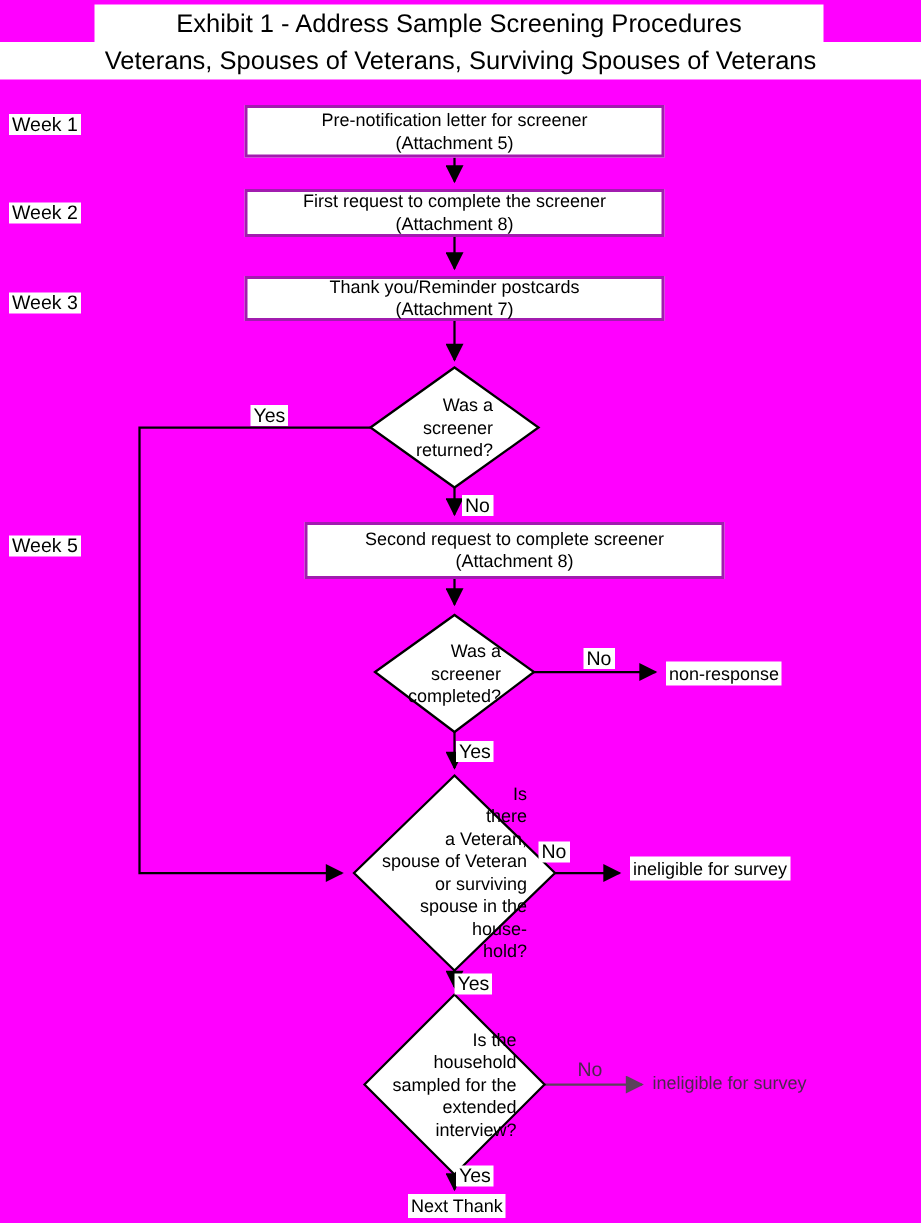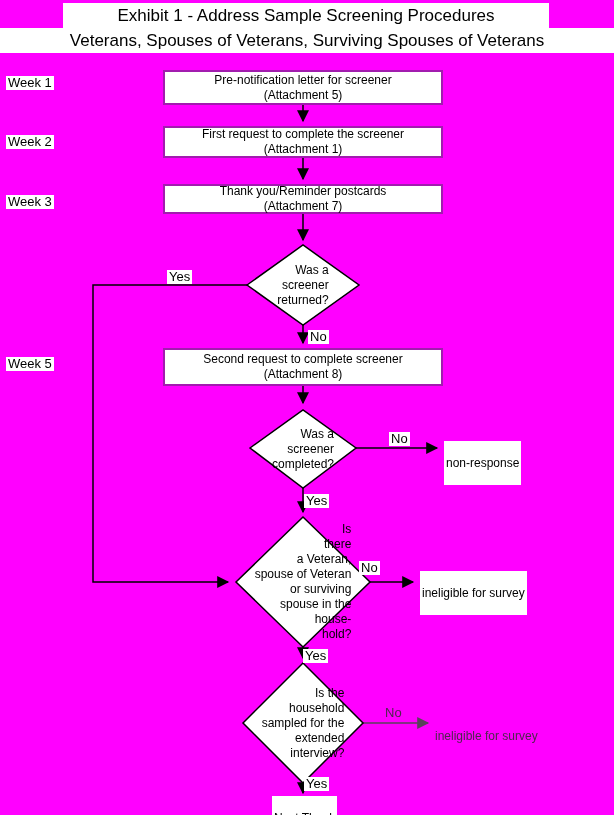--- a/index.html
+++ b/index.html
@@ -40,21 +40,21 @@
     display:flex;align-items:center;justify-content:center;
     text-align:right;font-size:12px;line-height:15px;
     white-space:pre-line;
   }
   .lbl{
     position:absolute;background:#fff;color:#000;
     font-size:13px;line-height:14px;padding:0 2px;white-space:nowrap;text-align:center;
   }
   .term{
     position:absolute;background:#fff;color:#000;
-    font-size:12px;line-height:16px;padding:14px 2px;white-space:nowrap;
+    font-size:12px;line-height:16px;padding:0 2px;white-space:nowrap;
   }
   .faded{
     background:transparent;color:#2e2e2e;
     filter:blur(0.5px);opacity:0.85;
   }
 </style>
 </head>
 <body>
 
 <div id="stage">
@@ -98,24 +98,24 @@
   <div id="title2" class="title-line">Veterans, Spouses of Veterans, Surviving Spouses of Veterans</div>
 
   <div class="week" style="top:76px;">Week 1</div>
   <div class="week" style="top:135px;">Week 2</div>
   <div class="week" style="top:195px;">Week 3</div>
   <div class="week" style="top:357px;">Week 5</div>
 
   <div class="pbox" style="top:70px;height:31px;">Pre-notification letter for screener
 (Attachment 5)</div>
   <div class="pbox" style="top:126px;height:28px;">First request to complete the screener
-(Attachment 1)</div>
+(Attachment 8)</div>
   <div class="pbox" style="top:184px;height:26px;">Thank you/Reminder postcards
 (Attachment 7)</div>
-  <div class="pbox" style="top:348px;height:34px;">Second request to complete screener
+  <div class="pbox" style="top:348px;height:34px;margin-left:40px;">Second request to complete screener
 (Attachment 8)</div>
 
   <div class="dtext" style="left:238px;top:245px;width:130px;height:80px;">Was a
 screener
 returned?</div>
   <div class="dtext" style="left:238px;top:410px;width:130px;height:78px;">Was a
 screener
 completed?</div>
   <div class="dtext" style="left:236px;top:519px;width:134px;height:126px;">Is
 there

